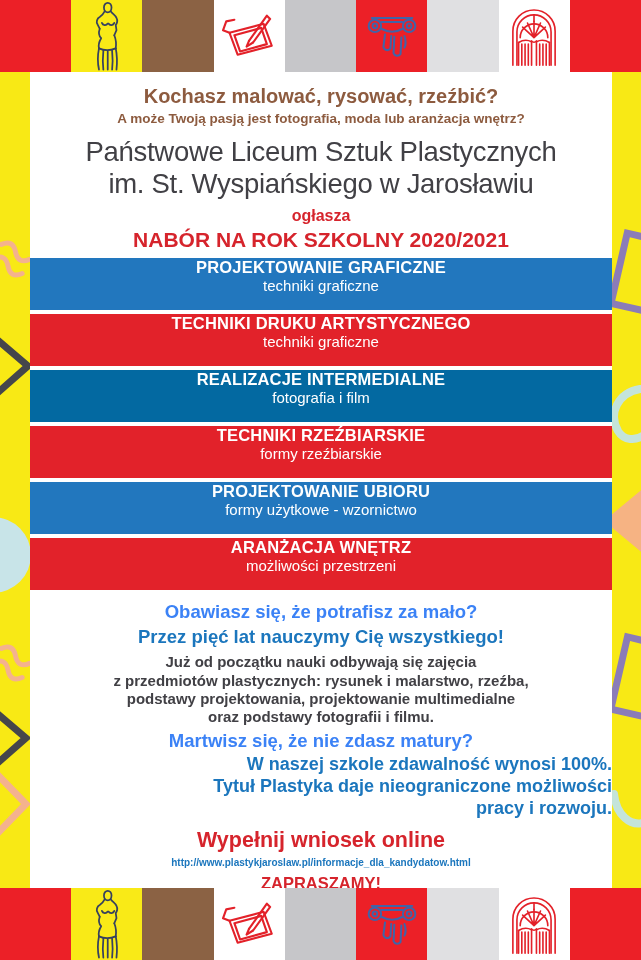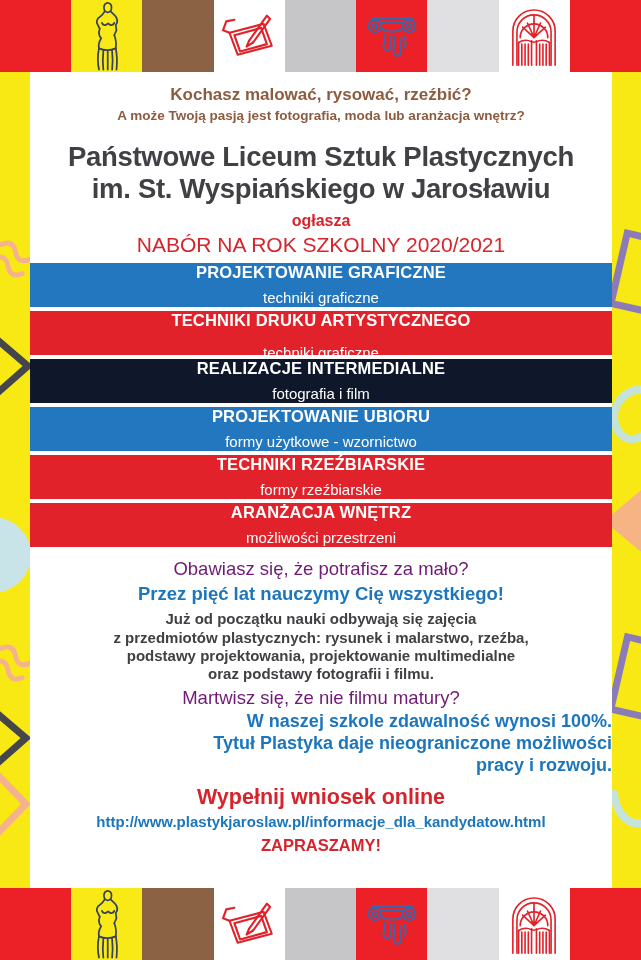--- a/index.html
+++ b/index.html
@@ -17,37 +17,37 @@
   .venus-statue-icon{width:38px;height:70px;color:#36415f;}
   .drawing-tablet-icon{width:62px;height:52px;color:#e32129;}
   .ionic-column-icon{width:56px;height:56px;color:#4064a8;}
   .arched-gate-icon{width:52px;height:62px;color:#e32129;}
   
   .content{
     position:absolute;left:30px;top:72px;width:582px;bottom:72px;
     background:#ffffff;z-index:2;text-align:center;
   }
   .content *{margin:0;}
-  .intro1{margin-top:13px;font-size:17px;font-weight:bold;color:#8d5b3f;}
+  .intro1{margin-top:13px;font-size:20px;font-weight:bold;color:#8d5b3f;}
   .intro2{margin-top:3px;font-size:13.5px;font-weight:bold;color:#8d5b3f;}
-  .school-name{margin-top:18px;font-size:27.5px;line-height:1.15;font-weight:bold;color:#414045;letter-spacing:-0.3px;}
+  .school-name{margin-top:10px;font-size:27.5px;line-height:1.15;font-weight:normal;color:#414045;letter-spacing:-0.3px;}
   .lead{margin-top:8px;font-size:16px;line-height:1.15;font-weight:bold;color:#d6242c;}
-  .headline{margin-top:2px;font-size:21px;line-height:1.15;font-weight:normal;color:#d6242c;}
+  .headline{margin-top:2px;font-size:21px;line-height:1.15;font-weight:bold;color:#d6242c;}
   .spec-heading{margin-top:8px;font-size:19.5px;line-height:1.15;font-weight:bold;color:#1b76bd;}
   .bars{margin-top:6px;display:flex;flex-direction:column;gap:4px;}
-  .bar{height:44px;display:flex;flex-direction:column;align-items:center;justify-content:space-between;color:#fff;}
+  .bar{height:52px;display:flex;flex-direction:column;align-items:center;justify-content:flex-start;color:#fff;}
   .bar-title{font-size:16.5px;font-weight:bold;letter-spacing:0.2px;line-height:1.1;}
   .bar-sub{font-size:15px;font-weight:normal;line-height:1.1;margin-top:2px;}
-  .q{margin-top:12px;font-size:18.5px;line-height:1.12;font-weight:normal;color:#701a75;}
+  .q{margin-top:12px;font-size:18.5px;line-height:1.12;font-weight:bold;color:#3b82f6;}
   .a{margin-top:4px;font-size:18.5px;line-height:1.12;font-weight:bold;color:#1b76bd;}
   .details{margin-top:6px;font-size:15px;line-height:1.22;font-weight:bold;color:#414045;white-space:pre-line;}
   .a-lines{margin-top:2px;font-size:18px;line-height:1.22;font-weight:bold;color:#1b76bd;white-space:pre-line;text-align:right;}
   .q2{margin-top:5px;}
   .cta{margin-top:9px;font-size:21.5px;line-height:1.1;font-weight:bold;color:#d6242c;}
-  .url{display:block;margin-top:4px;font-size:15px;line-height:1.1;font-weight:bold;color:#1b76bd;text-decoration:none;}
+  .url{display:block;margin-top:4px;font-size:10px;line-height:1.1;font-weight:bold;color:#1b76bd;text-decoration:none;}
   .closing{margin-top:6px;font-size:16.5px;line-height:1.1;font-weight:bold;color:#d6242c;}
   
   .decor{position:absolute;z-index:1;overflow:visible;}
   .defs{position:absolute;width:0;height:0;}
 </style>
 </head>
 <body>
 
 <svg class="defs" aria-hidden="true">
   <defs>
@@ -184,50 +184,50 @@
     <h1 class="school-name"><span>Państwowe Liceum Sztuk Plastycznych</span><br><span>im. St. Wyspiańskiego w Jarosławiu</span></h1>
 
     <p class="lead">ogłasza</p>
     <p class="headline">NABÓR NA ROK SZKOLNY 2020/2021</p>
 
     <div class="bars" id="bars">
         <div class="bar" style="background: rgb(34, 119, 190);">
           <div class="bar-title">PROJEKTOWANIE GRAFICZNE</div>
           <div class="bar-sub">techniki graficzne</div>
         </div>
-        <div class="bar" style="background: rgb(226, 34, 42); gap: 14px;">
+        <div class="bar" style="background: rgb(226, 34, 42);">
           <div class="bar-title">TECHNIKI DRUKU ARTYSTYCZNEGO</div>
           <div class="bar-sub">techniki graficzne</div>
         </div>
-        <div class="bar" style="background: #0f172a;">
+        <div class="bar" style="background: #0369a1;">
           <div class="bar-title">REALIZACJE INTERMEDIALNE</div>
           <div class="bar-sub">fotografia i film</div>
+        </div>
+        <div class="bar" style="background: rgb(226, 34, 42);">
+          <div class="bar-title">TECHNIKI RZEŹBIARSKIE</div>
+          <div class="bar-sub">formy rzeźbiarskie</div>
         </div>
         <div class="bar" style="background: rgb(34, 119, 190);">
           <div class="bar-title">PROJEKTOWANIE UBIORU</div>
           <div class="bar-sub">formy użytkowe - wzornictwo</div>
-        </div>
-        <div class="bar" style="background: rgb(226, 34, 42);">
-          <div class="bar-title">TECHNIKI RZEŹBIARSKIE</div>
-          <div class="bar-sub">formy rzeźbiarskie</div>
         </div>
         <div class="bar" style="background: rgb(226, 34, 42);">
           <div class="bar-title">ARANŻACJA WNĘTRZ</div>
           <div class="bar-sub">możliwości przestrzeni</div>
         </div>
       </div>
 
     <p class="q">Obawiasz się, że potrafisz za mało?</p>
     <p class="a">Przez pięć lat nauczymy Cię wszystkiego!</p>
     <p class="details">Już od początku nauki odbywają się zajęcia
 z przedmiotów plastycznych: rysunek i malarstwo, rzeźba,
 podstawy projektowania, projektowanie multimedialne
 oraz podstawy fotografii i filmu.</p>
 
-    <p class="q q2">Martwisz się, że nie filmu matury?</p>
+    <p class="q q2">Martwisz się, że nie zdasz matury?</p>
     <p class="a-lines">W naszej szkole zdawalność wynosi 100%.
 Tytuł Plastyka daje nieograniczone możliwości
 pracy i rozwoju.</p>
 
     <p class="cta">Wypełnij wniosek online</p>
     <a class="url" href="#">http://www.plastykjaroslaw.pl/informacje_dla_kandydatow.html</a>
     <p class="closing">ZAPRASZAMY!</p>
   </div>
 
   <div class="banner banner-bottom" id="banner-bottom">

